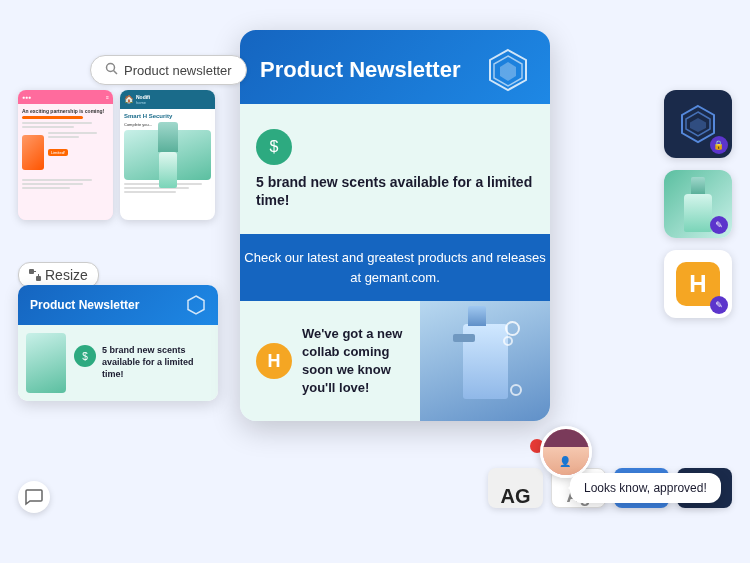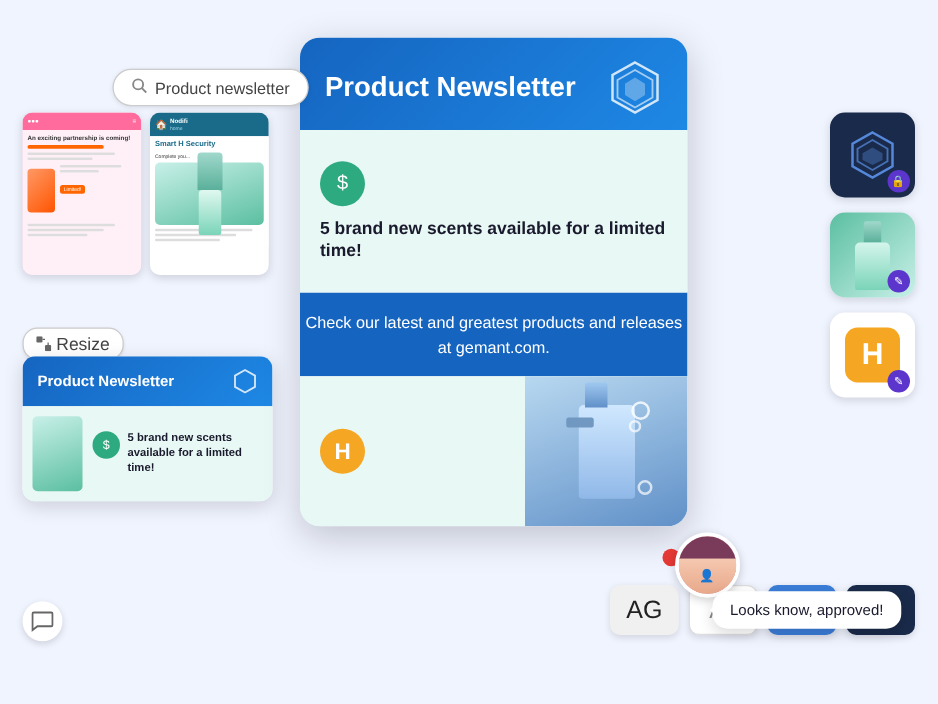--- a/index.html
+++ b/index.html
@@ -446,24 +446,24 @@
       right: 18px;
       display: flex;
       gap: 8px;
       align-items: center;
     }
     .bri-card {
       width: 55px;
       height: 40px;
       border-radius: 8px;
       display: flex;
-      align-items: center;
+      align-items: flex-end;
       justify-content: center;
       font-size: 18px;
-      font-weight: 400;
+      font-weight: 700;
       box-shadow: 0 2px 6px rgba(0,0,0,0.12);
     }
     .bri-ag-light { background: #f0f0f0; color: #222; font-size: 20px; }
     .bri-ag-outline { background: white; color: #888; font-size: 18px; border: 1px solid #ddd; }
     .bri-blue { background: #3b7dd8; }
     .bri-dark { background: #1a2a4a; }
 
     
     .avatar-dot {
       position: absolute;
@@ -625,20 +625,21 @@
     </div>
   </div>
 
   <div class="main-section-2">
     <div class="section2-text">Check our latest and greatest products and releases at gemant.com.</div>
   </div>
 
   <div class="main-section-3">
     <div class="collab-text-area">
       <div class="h-icon">H</div>
+      <div class="collab-text">We've got a new collab coming soon we know you'll love!</div>
     </div>
     <div class="collab-img-area">
       <div style="position:relative;width:80px;height:100px;display:flex;align-items:center;justify-content:center;">
 
         <div style="width:45px;height:75px;background:linear-gradient(180deg,#d0e8ff,#90b8e8);border-radius:4px 4px 3px 3px;position:relative;">
           <div style="width:18px;height:20px;background:linear-gradient(180deg,#a0c8f0,#6090c8);border-radius:2px 2px 0 0;position:absolute;top:-18px;left:5px;"></div>
           <div style="width:22px;height:8px;background:#7098c0;position:absolute;top:10px;left:-10px;border-radius:2px;"></div>
         </div>
 
         <div style="position:absolute;top:10px;right:5px;width:15px;height:15px;border:2px solid rgba(255,255,255,0.8);border-radius:50%;"></div>

